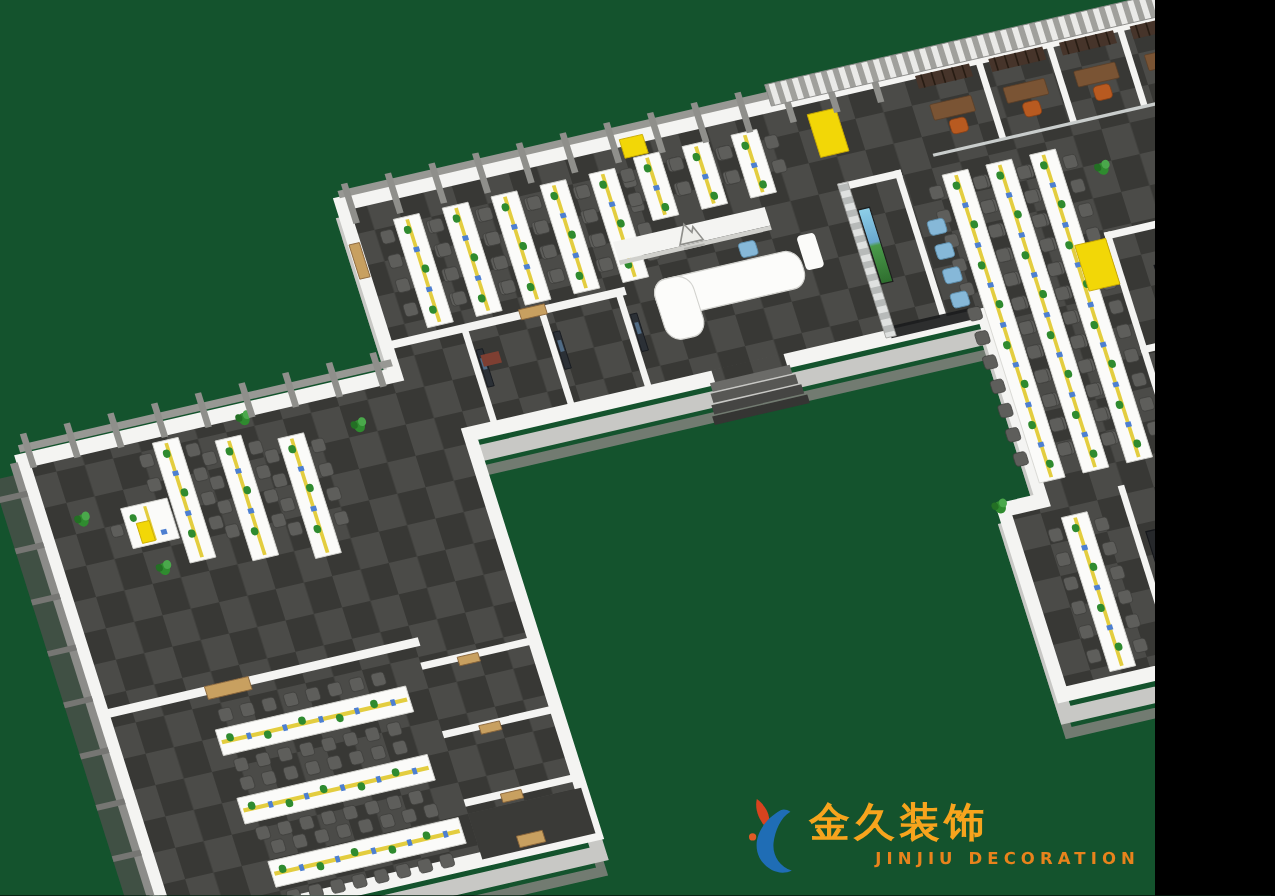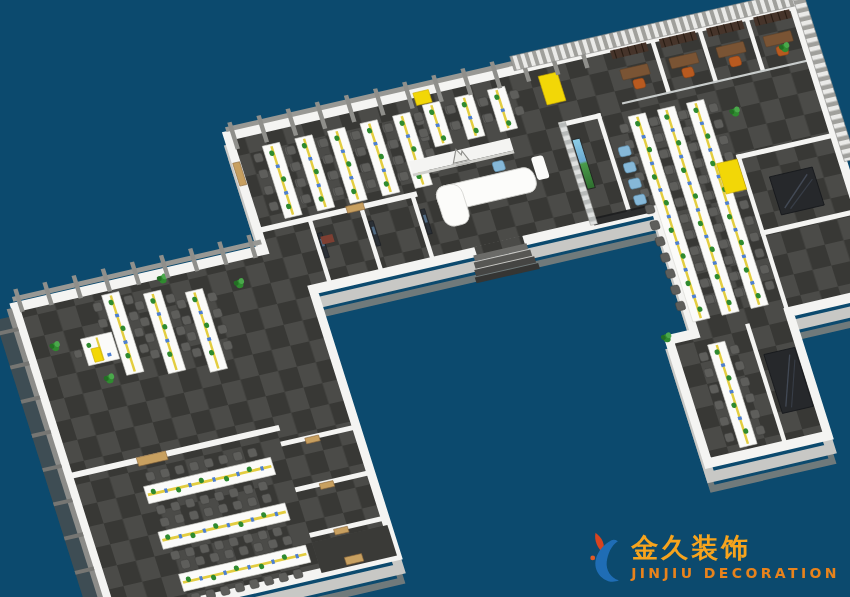--- a/index.html
+++ b/index.html
@@ -1,24 +1,24 @@
 <!DOCTYPE html>
 <html><head>
 <meta charset="utf-8">
 <style>
   html,body{margin:0;padding:0;background:#000;}
-  .canvas{position:relative;width:850px;height:597px;background:#0c4a6e;overflow:hidden;
-          font-family:"DejaVu Sans",sans-serif;}
+  .canvas{position:relative;width:726px;height:597px;background:#14532d;overflow:hidden;
+          font-family:"DejaVu Sans",sans-serif;padding-left:44px;}
   .stage{position:absolute;left:262px;top:128px;width:0;height:0;
          transform:matrix(0.857,-0.198,0.30,0.95,0,0);transform-origin:0 0;}
   .stage svg{position:absolute;left:-360px;top:-30px;overflow:visible;}
   .watermark{position:absolute;right:10px;bottom:12px;display:flex;align-items:center;gap:7px;}
   .wm-icon{width:42px;height:56px;}
   .wm-cn{font-weight:bold;font-size:27px;letter-spacing:3px;color:#f7a41d;line-height:1;}
-  .wm-en{font-weight:bold;font-size:14px;letter-spacing:3.4px;color:#e8831c;margin-top:4px;}
+  .wm-en{font-weight:bold;font-size:11px;letter-spacing:3.4px;color:#e8831c;margin-top:4px;margin-left:44px;}
 </style>
 </head>
 <body>
 
 <div class="canvas">
   <div class="stage">
     <svg width="1020" height="530" viewBox="-360 -30 1020 530">
       <defs>
         <pattern id="carpet" width="44" height="44" patternUnits="userSpaceOnUse">
           <rect width="44" height="44" fill="#4b4b48"></rect>

